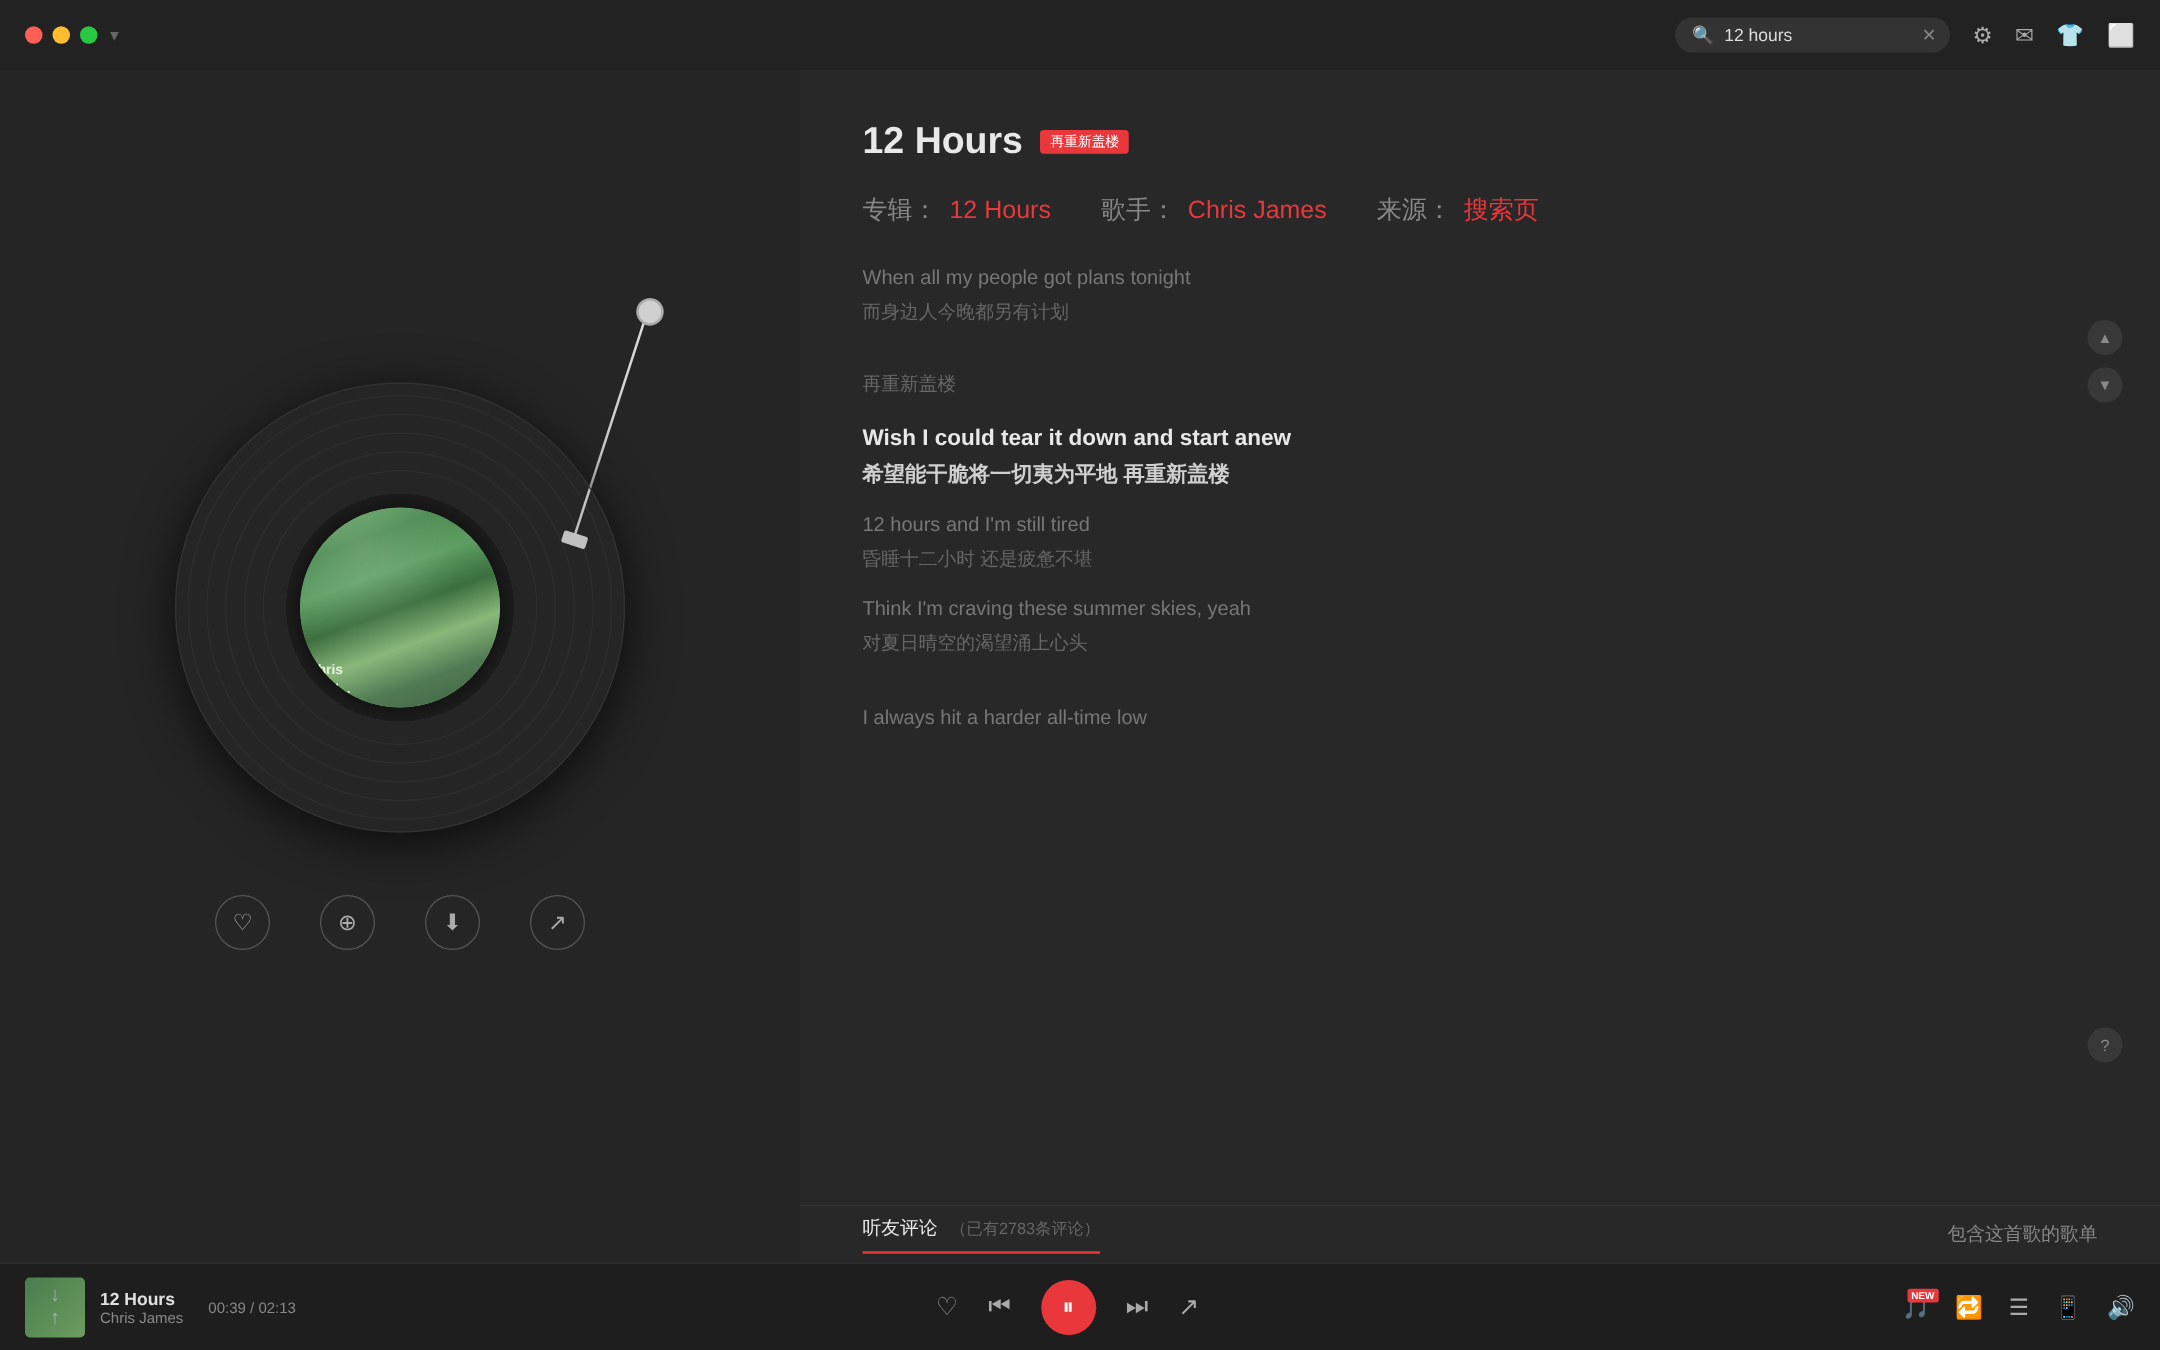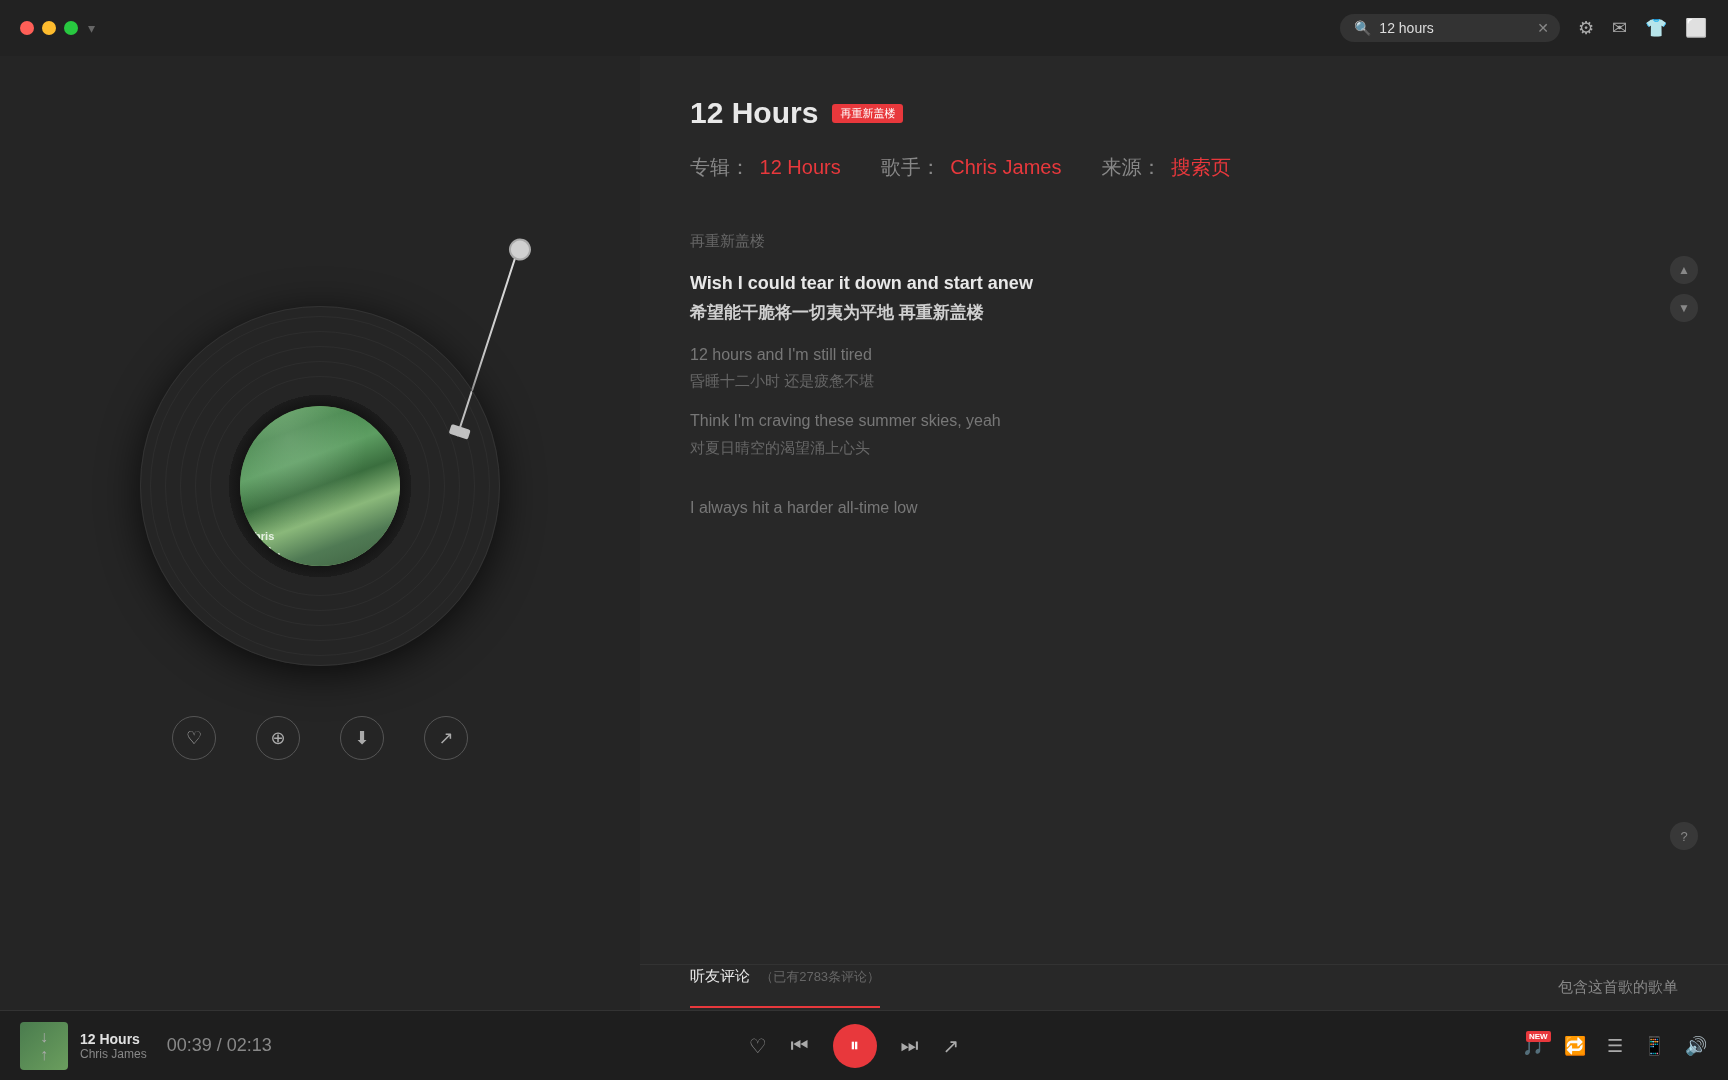--- a/index.html
+++ b/index.html
@@ -317,21 +317,21 @@
       border-top: 1px solid #333;
       display: flex;
       align-items: center;
       padding: 0 50px;
       gap: 40px;
     }
     .tab-item {
       font-size: 15px;
       color: #888;
       cursor: pointer;
-      padding-bottom: 20px;
+      padding-bottom: 9px;
       text-align: right;
     }
     .tab-item.active {
       color: #e8e8e8;
       border-bottom: 2px solid #e8383c;
     }
     .tab-count { color: #666; font-size: 13px; margin-left: 6px; }
     .tab-right {
       margin-left: auto;
       font-size: 15px;
@@ -389,21 +389,21 @@
     .player-song-name {
       font-size: 14px;
       font-weight: 600;
       color: #e0e0e0;
     }
     .player-artist {
       font-size: 12px;
       color: #888;
     }
     .player-time {
-      font-size: 18px;
+      font-size: 12px;
       color: #888;
       margin-left: 8px;
     }
 
     .player-controls {
       display: flex;
       align-items: center;
       justify-content: center;
       gap: 24px;
       flex: 1;
@@ -540,20 +540,24 @@
           <a>Chris James</a>
         </span>
         <span>
           <span class="meta-label">来源：</span>
           <a>搜索页</a>
         </span>
       </div>
     </div>
 
     <div class="lyrics-container">
+      <div class="lyric-line">
+        <div class="lyric-en">When all my people got plans tonight</div>
+        <div class="lyric-zh">而身边人今晚都另有计划</div>
+      </div>
 
       <div class="lyric-spacer"></div>
 
       <div class="lyric-line">
         <div class="lyric-zh">再重新盖楼</div>
       </div>
 
       <div class="lyric-line lyric-active">
         <div class="lyric-en">Wish I could tear it down and start anew</div>
         <div class="lyric-zh">希望能干脆将一切夷为平地 再重新盖楼</div>

